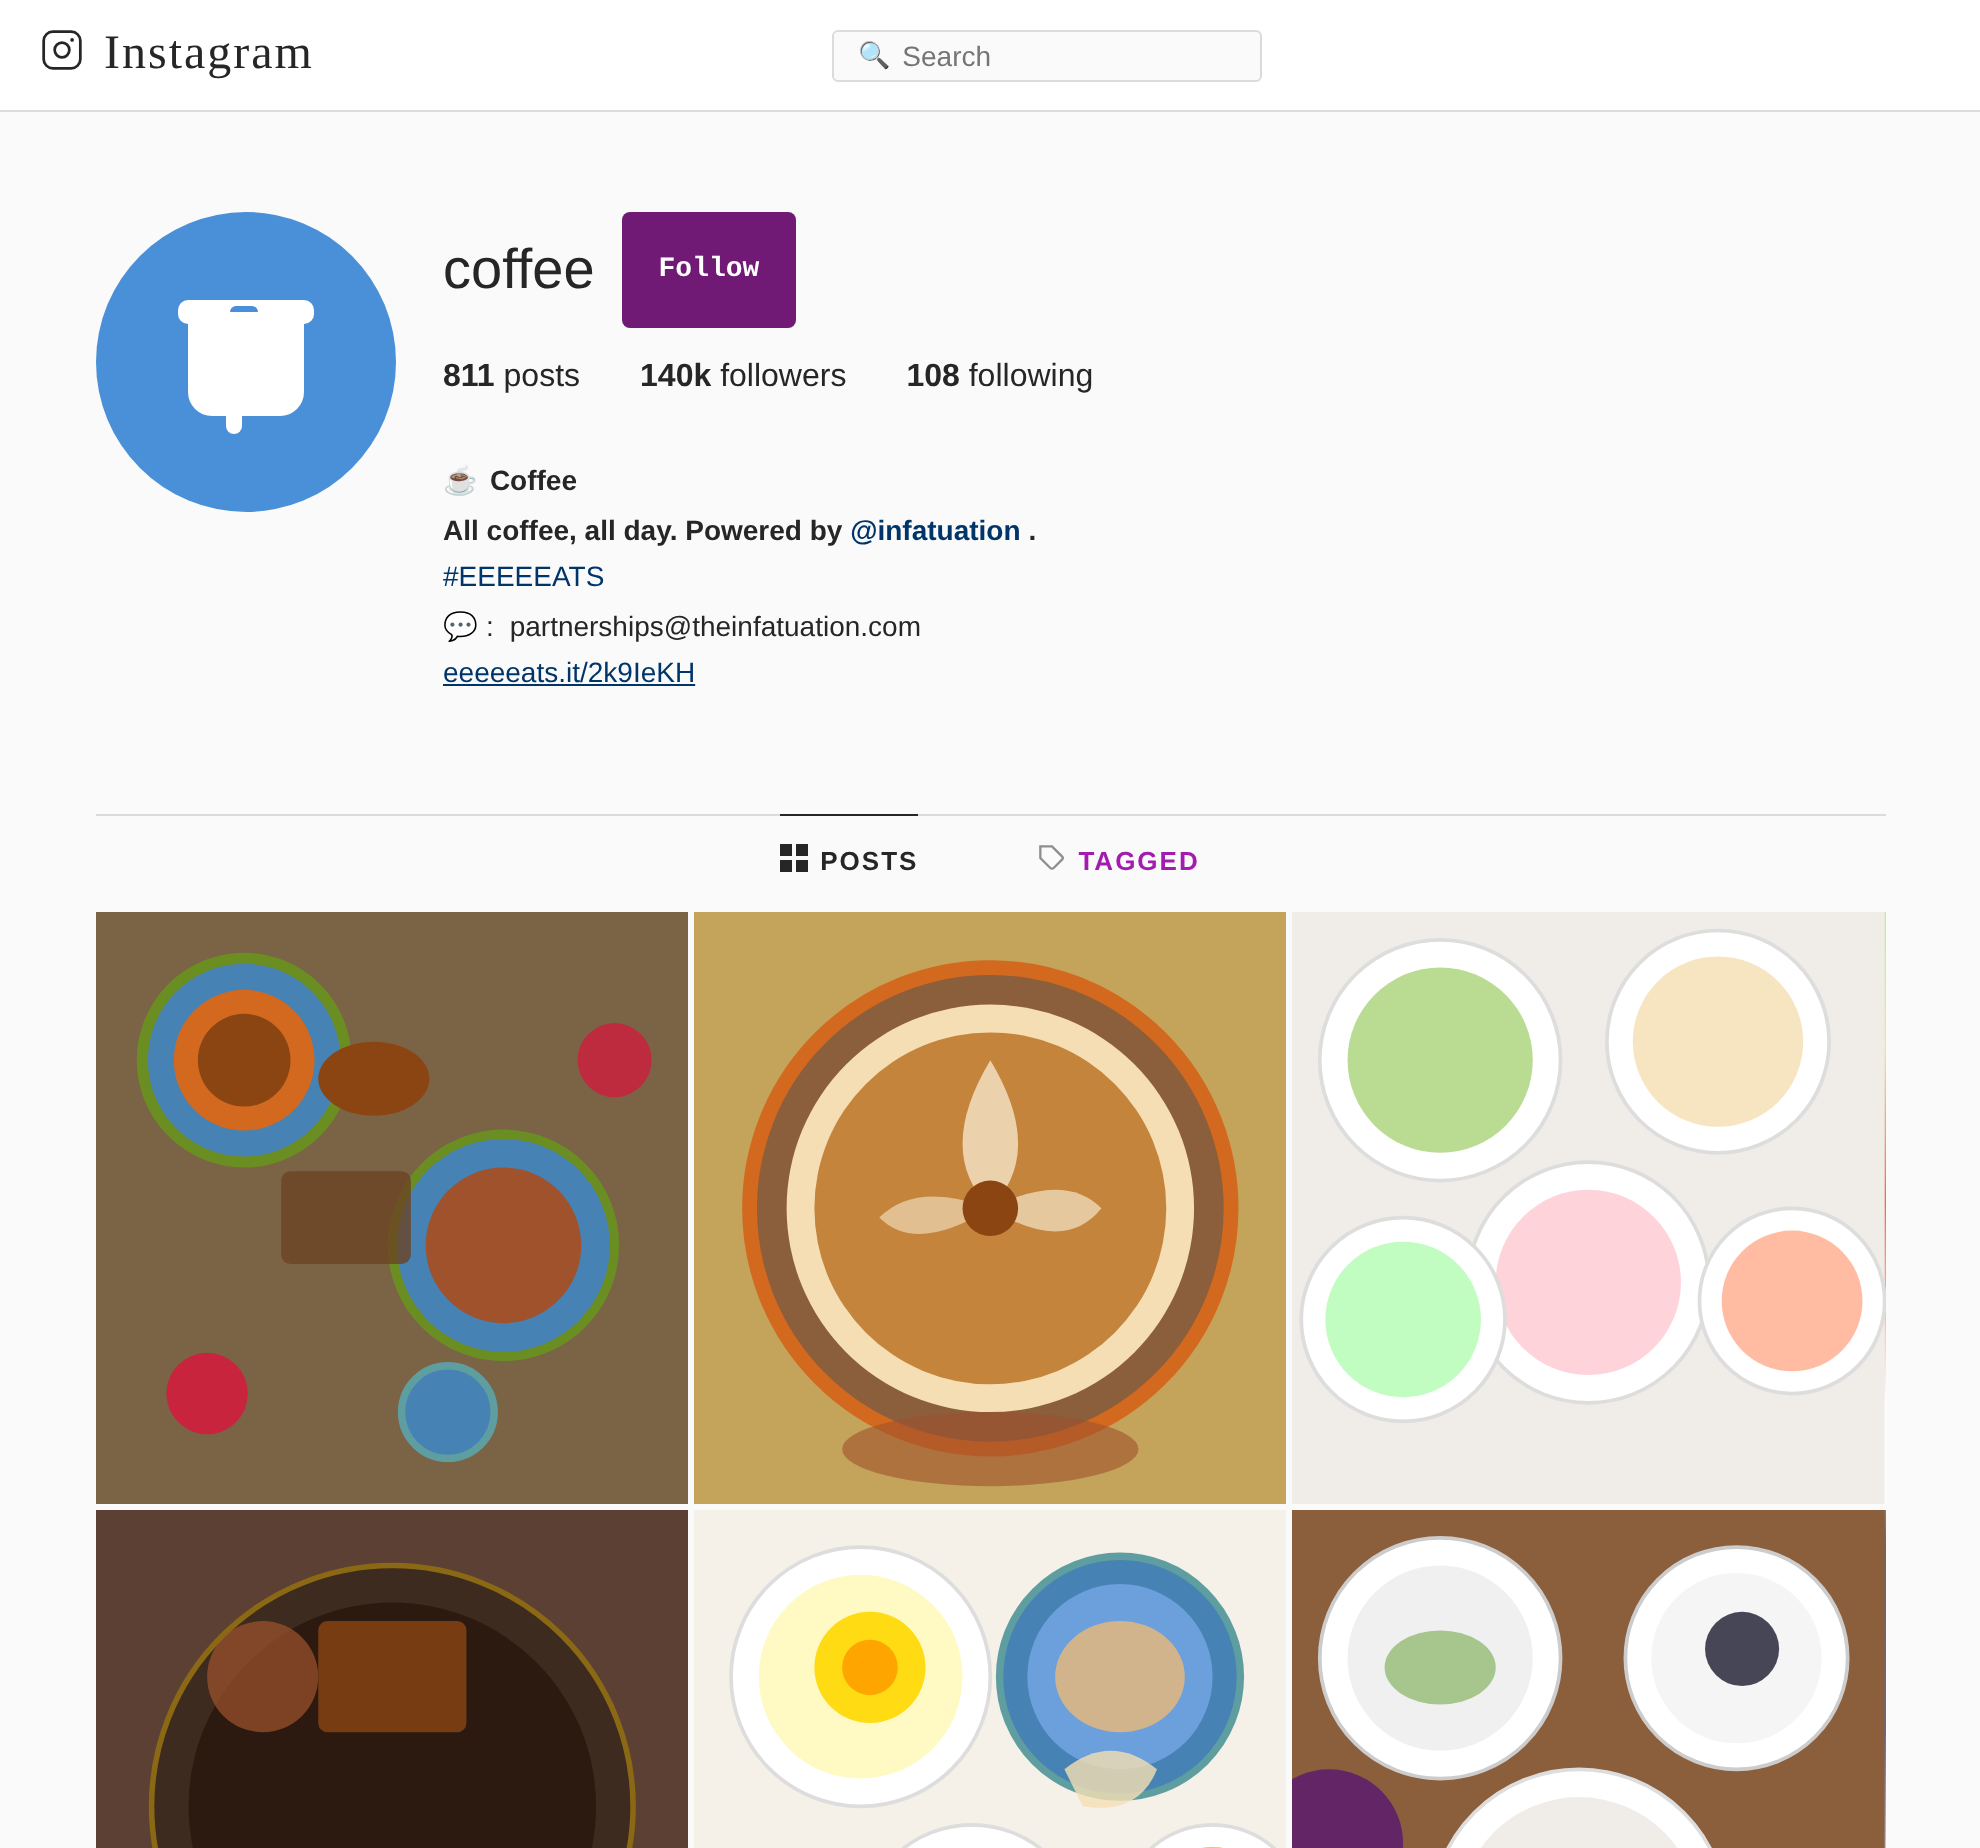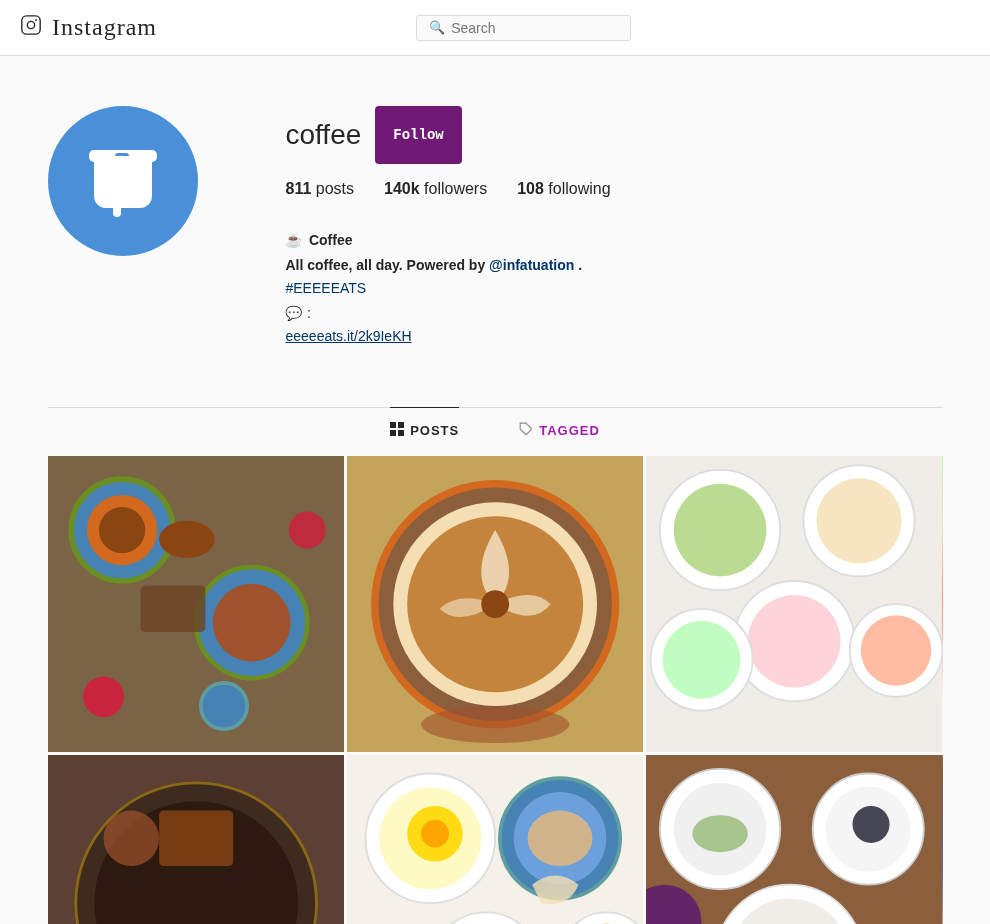--- a/index.html
+++ b/index.html
@@ -46,21 +46,21 @@
     }
     #header-right { width: 80px; }
 
     
     #main { max-width: 935px; margin: 0 auto; padding: 30px 20px 0; }
 
     
     #profile-section {
       display: flex;
       align-items: flex-start;
-      gap: 88px;
+      gap: 24px;
       margin-bottom: 40px;
       padding: 20px 0;
     }
     #avatar-container { flex-shrink: 0; }
     #avatar {
       width: 150px;
       height: 150px;
       border-radius: 50%;
       background: #4A90D9;
       display: flex;
@@ -232,20 +232,21 @@
           <span>All coffee, all day. Powered by</span>
           <span id="bio-link-infatuation">@infatuation</span>
           <span>.</span>
         </div>
         <div>
           <span id="bio-hashtag">#EEEEEATS</span>
         </div>
         <div id="bio-email">
           <span id="bio-email-icon">💬</span>
           <span>:</span>
+          <span style="margin-left:4px;">partnerships@theinfatuation.com</span>
         </div>
         <a id="bio-url" href="#">eeeeeats.it/2k9IeKH</a>
       </div>
     </div>
   </div>
 
   <div id="tabs-section">
     <div class="tab-item active">
       <span class="tab-icon">
         <svg width="14" height="14" viewBox="0 0 14 14" fill="#262626">

